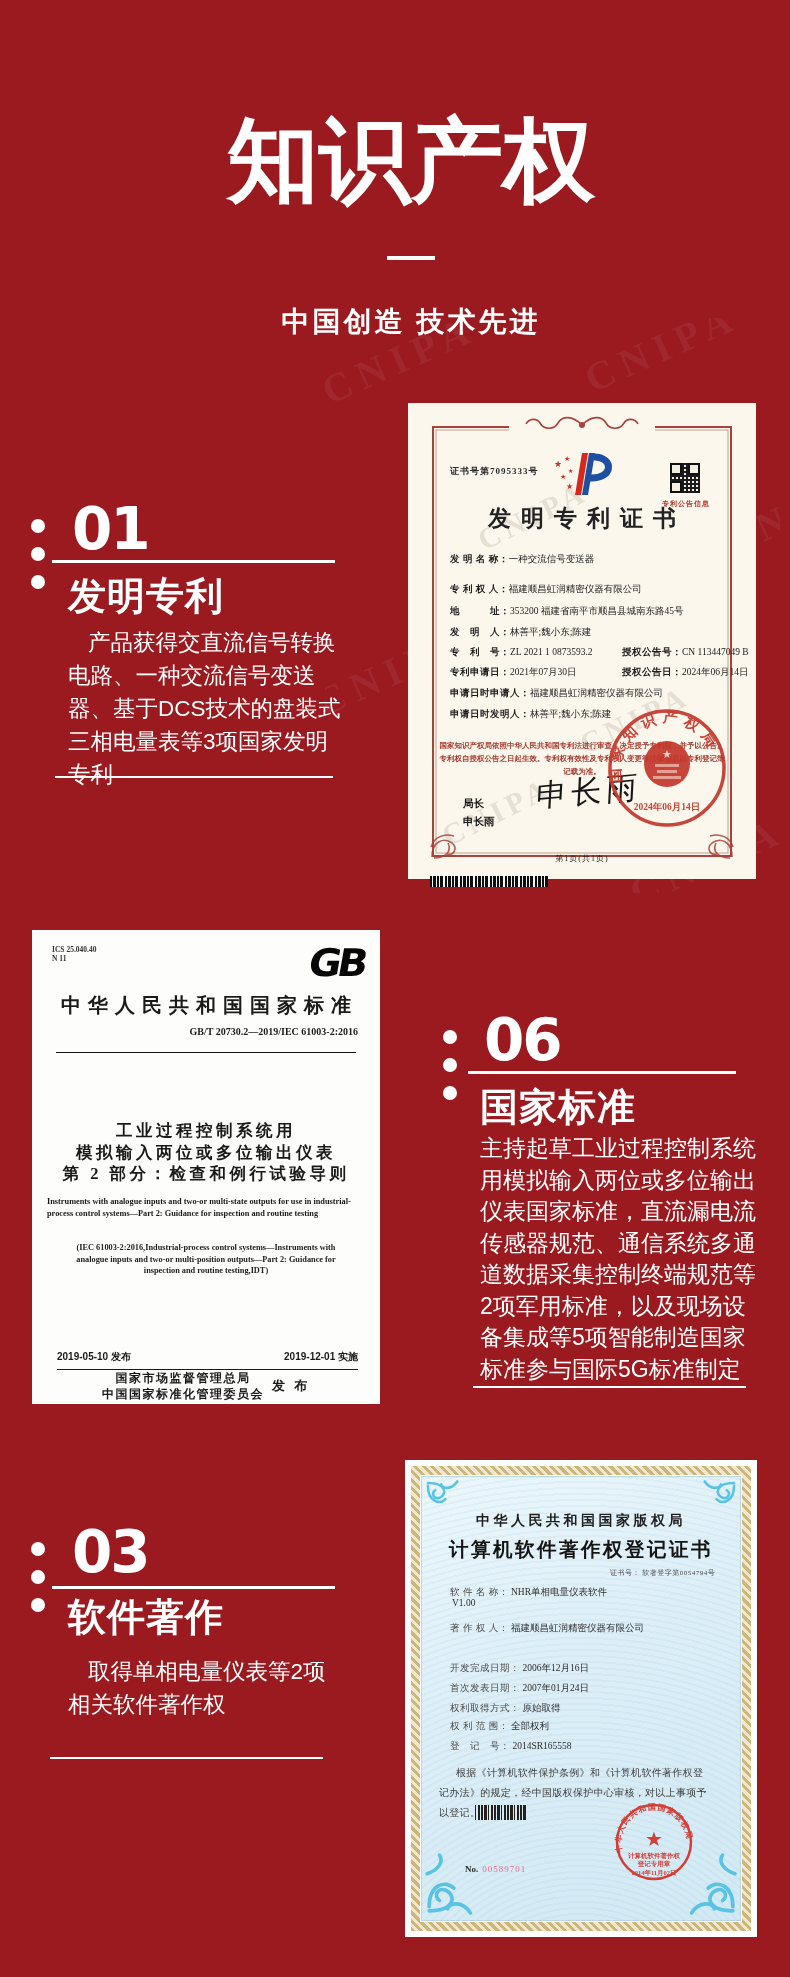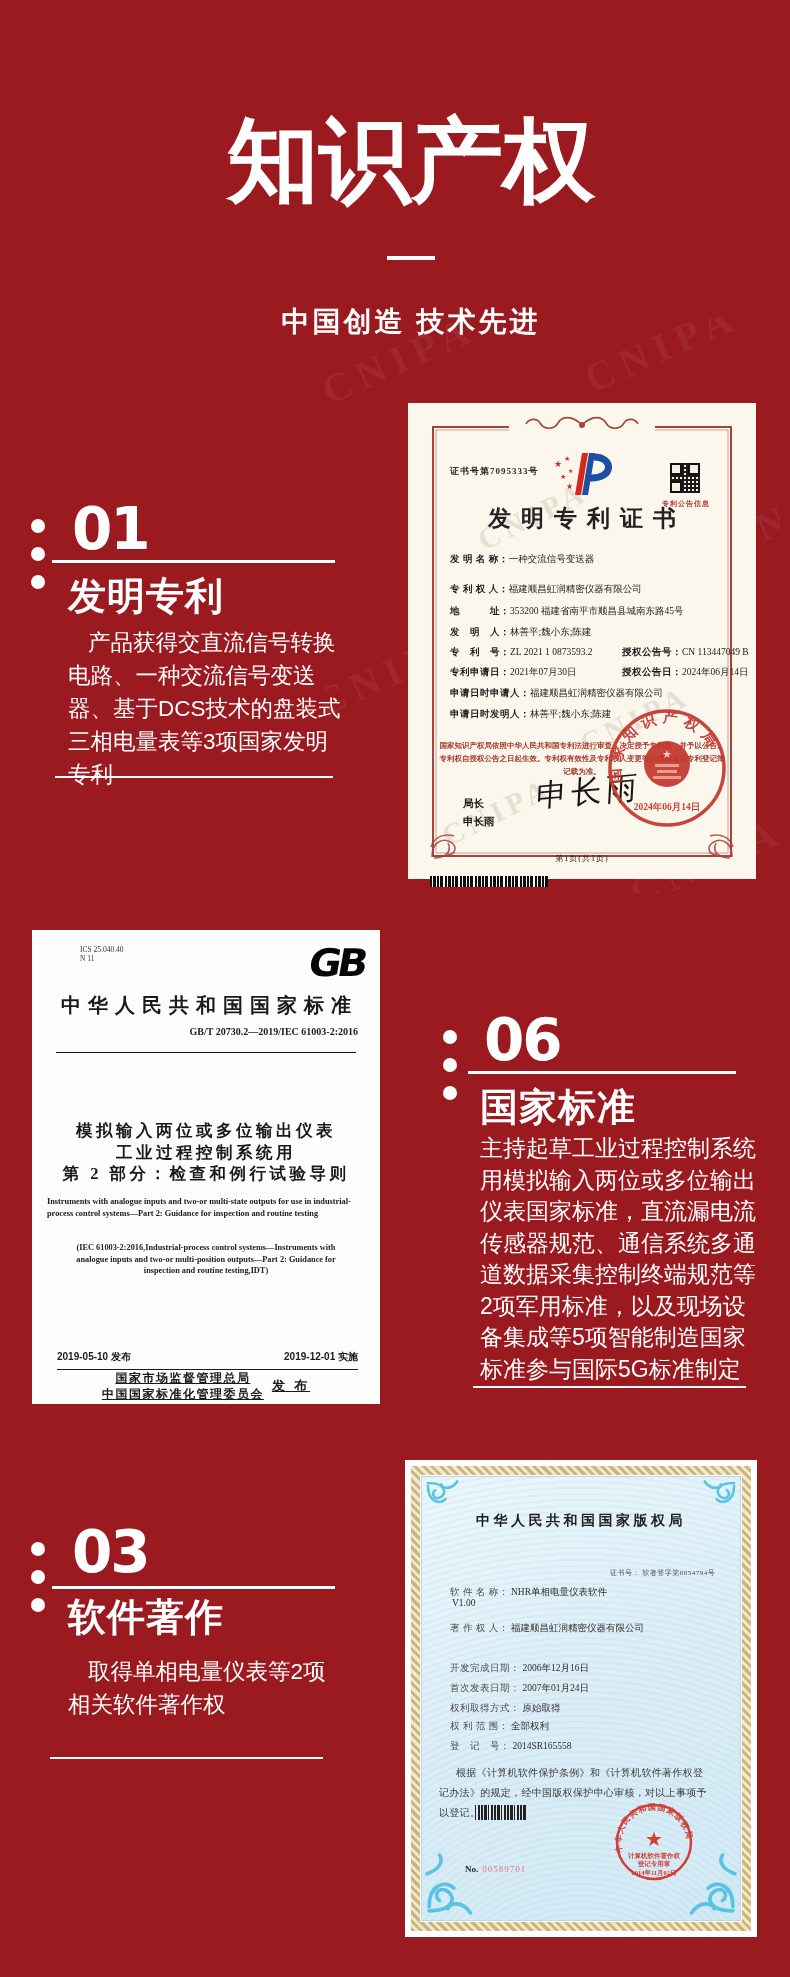--- a/index.html
+++ b/index.html
@@ -71,38 +71,38 @@
   .p-sign{position:absolute;left:128px;top:368px;font-size:31px;color:#161616;
     font-family:"Liberation Serif",serif;transform:rotate(-5deg) skewX(-8deg);letter-spacing:4px;}
   .p-seal{position:absolute;left:197px;top:303px;width:124px;height:124px;opacity:.92;}
   .p-pageno{position:absolute;left:0;top:450px;width:100%;text-align:center;font-size:8px;color:#222;letter-spacing:1px;}
   .p-barcode{position:absolute;left:105px;top:558px;width:118px;height:11px;background:
     repeating-linear-gradient(90deg,#0d0d0d 0 2px,#f5f5f5 2px 3px,#0d0d0d 3px 6px,#f5f5f5 6px 7.5px);}
 
   
   .gb-card{position:absolute;left:32px;top:930px;width:348px;height:474px;background:#fdfdfc;
     font-family:"Liberation Serif","DejaVu Serif",serif;color:#1a1a1a;}
-  .gb-ics{position:absolute;left:20px;top:15px;font-size:7.5px;line-height:9px;font-weight:400;color:#333;margin-left:28px;}
+  .gb-ics{position:absolute;left:20px;top:15px;font-size:7.5px;line-height:9px;font-weight:700;color:#333;}
   .gb-logo{position:absolute;right:16px;top:10px;font-family:"DejaVu Sans",sans-serif;font-weight:900;
     font-size:40px;letter-spacing:-4px;transform:skewX(-10deg) scaleY(.95);color:#060606;}
   .gb-head{position:absolute;left:0;top:62px;width:100%;text-align:center;font-size:20px;font-weight:700;
     letter-spacing:7px;white-space:nowrap;text-indent:7px;}
   .gb-code{position:absolute;right:22px;top:96px;font-size:10px;font-weight:700;}
   .gb-line{position:absolute;left:24px;right:24px;top:122px;border-top:1.5px solid #111;}
   .gb-title{position:absolute;left:0;top:190px;width:100%;text-align:center;font-size:16.5px;
     font-weight:700;line-height:21.5px;letter-spacing:3.5px;}
   .gb-en{position:absolute;left:15px;top:266px;width:318px;text-align:left;font-size:8.3px;
     font-weight:700;line-height:11.5px;}
   .gb-iec{position:absolute;left:34px;top:312px;width:280px;text-align:center;font-size:8.3px;
     font-weight:600;line-height:11.5px;color:#222;}
   .gb-dates{position:absolute;left:25px;right:22px;top:420px;display:flex;justify-content:space-between;
     font-size:10px;font-weight:700;font-family:"Liberation Sans",sans-serif;
     border-bottom:1.5px solid #1a1a1a;padding-bottom:5px;}
   .gb-issuer{position:absolute;left:0;top:440px;width:100%;display:flex;justify-content:center;
-    align-items:center;gap:8px;text-decoration:underline;}
+    align-items:center;gap:8px;}
   .gb-issuer .org{font-size:12px;font-weight:700;line-height:16px;letter-spacing:1.5px;text-align:center;}
   .gb-issuer .rel{font-size:13px;font-weight:700;letter-spacing:3px;}
 
   
   .sw-card{position:absolute;left:405px;top:1460px;width:352px;height:477px;background:#fff;
     font-family:"Liberation Serif","DejaVu Serif",serif;color:#333;}
   .sw-lattice{position:absolute;left:6px;top:6px;right:6px;bottom:6px;
     border:9px solid transparent;
     border-image:repeating-linear-gradient(45deg,#cdb67c 0 3px,#f1e7cc 3px 6px) 9;}
   .sw-inner{position:absolute;left:16px;top:16px;right:16px;bottom:16px;
@@ -307,22 +307,22 @@
   <div class="gb-card">
     <div class="gb-ics">
       <div>ICS 25.040.40</div>
       <div>N 11</div>
     </div>
     <div class="gb-logo">GB</div>
     <div class="gb-head">中华人民共和国国家标准</div>
     <div class="gb-code">GB/T 20730.2—2019/IEC 61003-2:2016</div>
     <div class="gb-line"></div>
     <div class="gb-title">
+      <div>工业过程控制系统用</div>
       <div>模拟输入两位或多位输出仪表</div>
-      <div>工业过程控制系统用</div>
       <div>第 2 部分：检查和例行试验导则</div>
     </div>
     <div class="gb-en">Instruments with analogue inputs and two-or multi-state outputs for use in industrial-process control systems—Part 2: Guidance for inspection and routine testing</div>
     <div class="gb-iec">(IEC 61003-2:2016,Industrial-process control systems—Instruments with analogue inputs and two-or multi-position outputs—Part 2: Guidance for inspection and routine testing,IDT)</div>
     <div class="gb-dates">
       <span>2019-05-10 发布</span>
       <span>2019-12-01 实施</span>
     </div>
     <div class="gb-issuer">
       <div class="org">
@@ -372,20 +372,21 @@
           <g fill="none" stroke="#59c3e3" stroke-width="3.5" stroke-linecap="round">
             <path d="M4 4 C30 4 30 20 20 24 C12 27 8 18 14 14"></path>
             <path d="M4 8 C4 30 20 34 28 26"></path>
             <path d="M44 2 C36 14 24 12 22 6"></path>
             <path d="M2 40 C14 44 18 52 14 58"></path>
           </g>
         </svg>
     </div>
 
     <div class="sw-authority">中华人民共和国国家版权局</div>
+    <div class="sw-title">计算机软件著作权登记证书</div>
     <div class="sw-certno">
       <span>证书号：</span>
       <span>软著登字第0054794号</span>
     </div>
 
     <div class="sw-row" style="top:127px;">
       <span class="lbl">软 件 名 称：</span>
       <span class="val">
         <span>NHR单相电量仪表软件</span><br>
         <span style="margin-left:2px;">V1.00</span>

